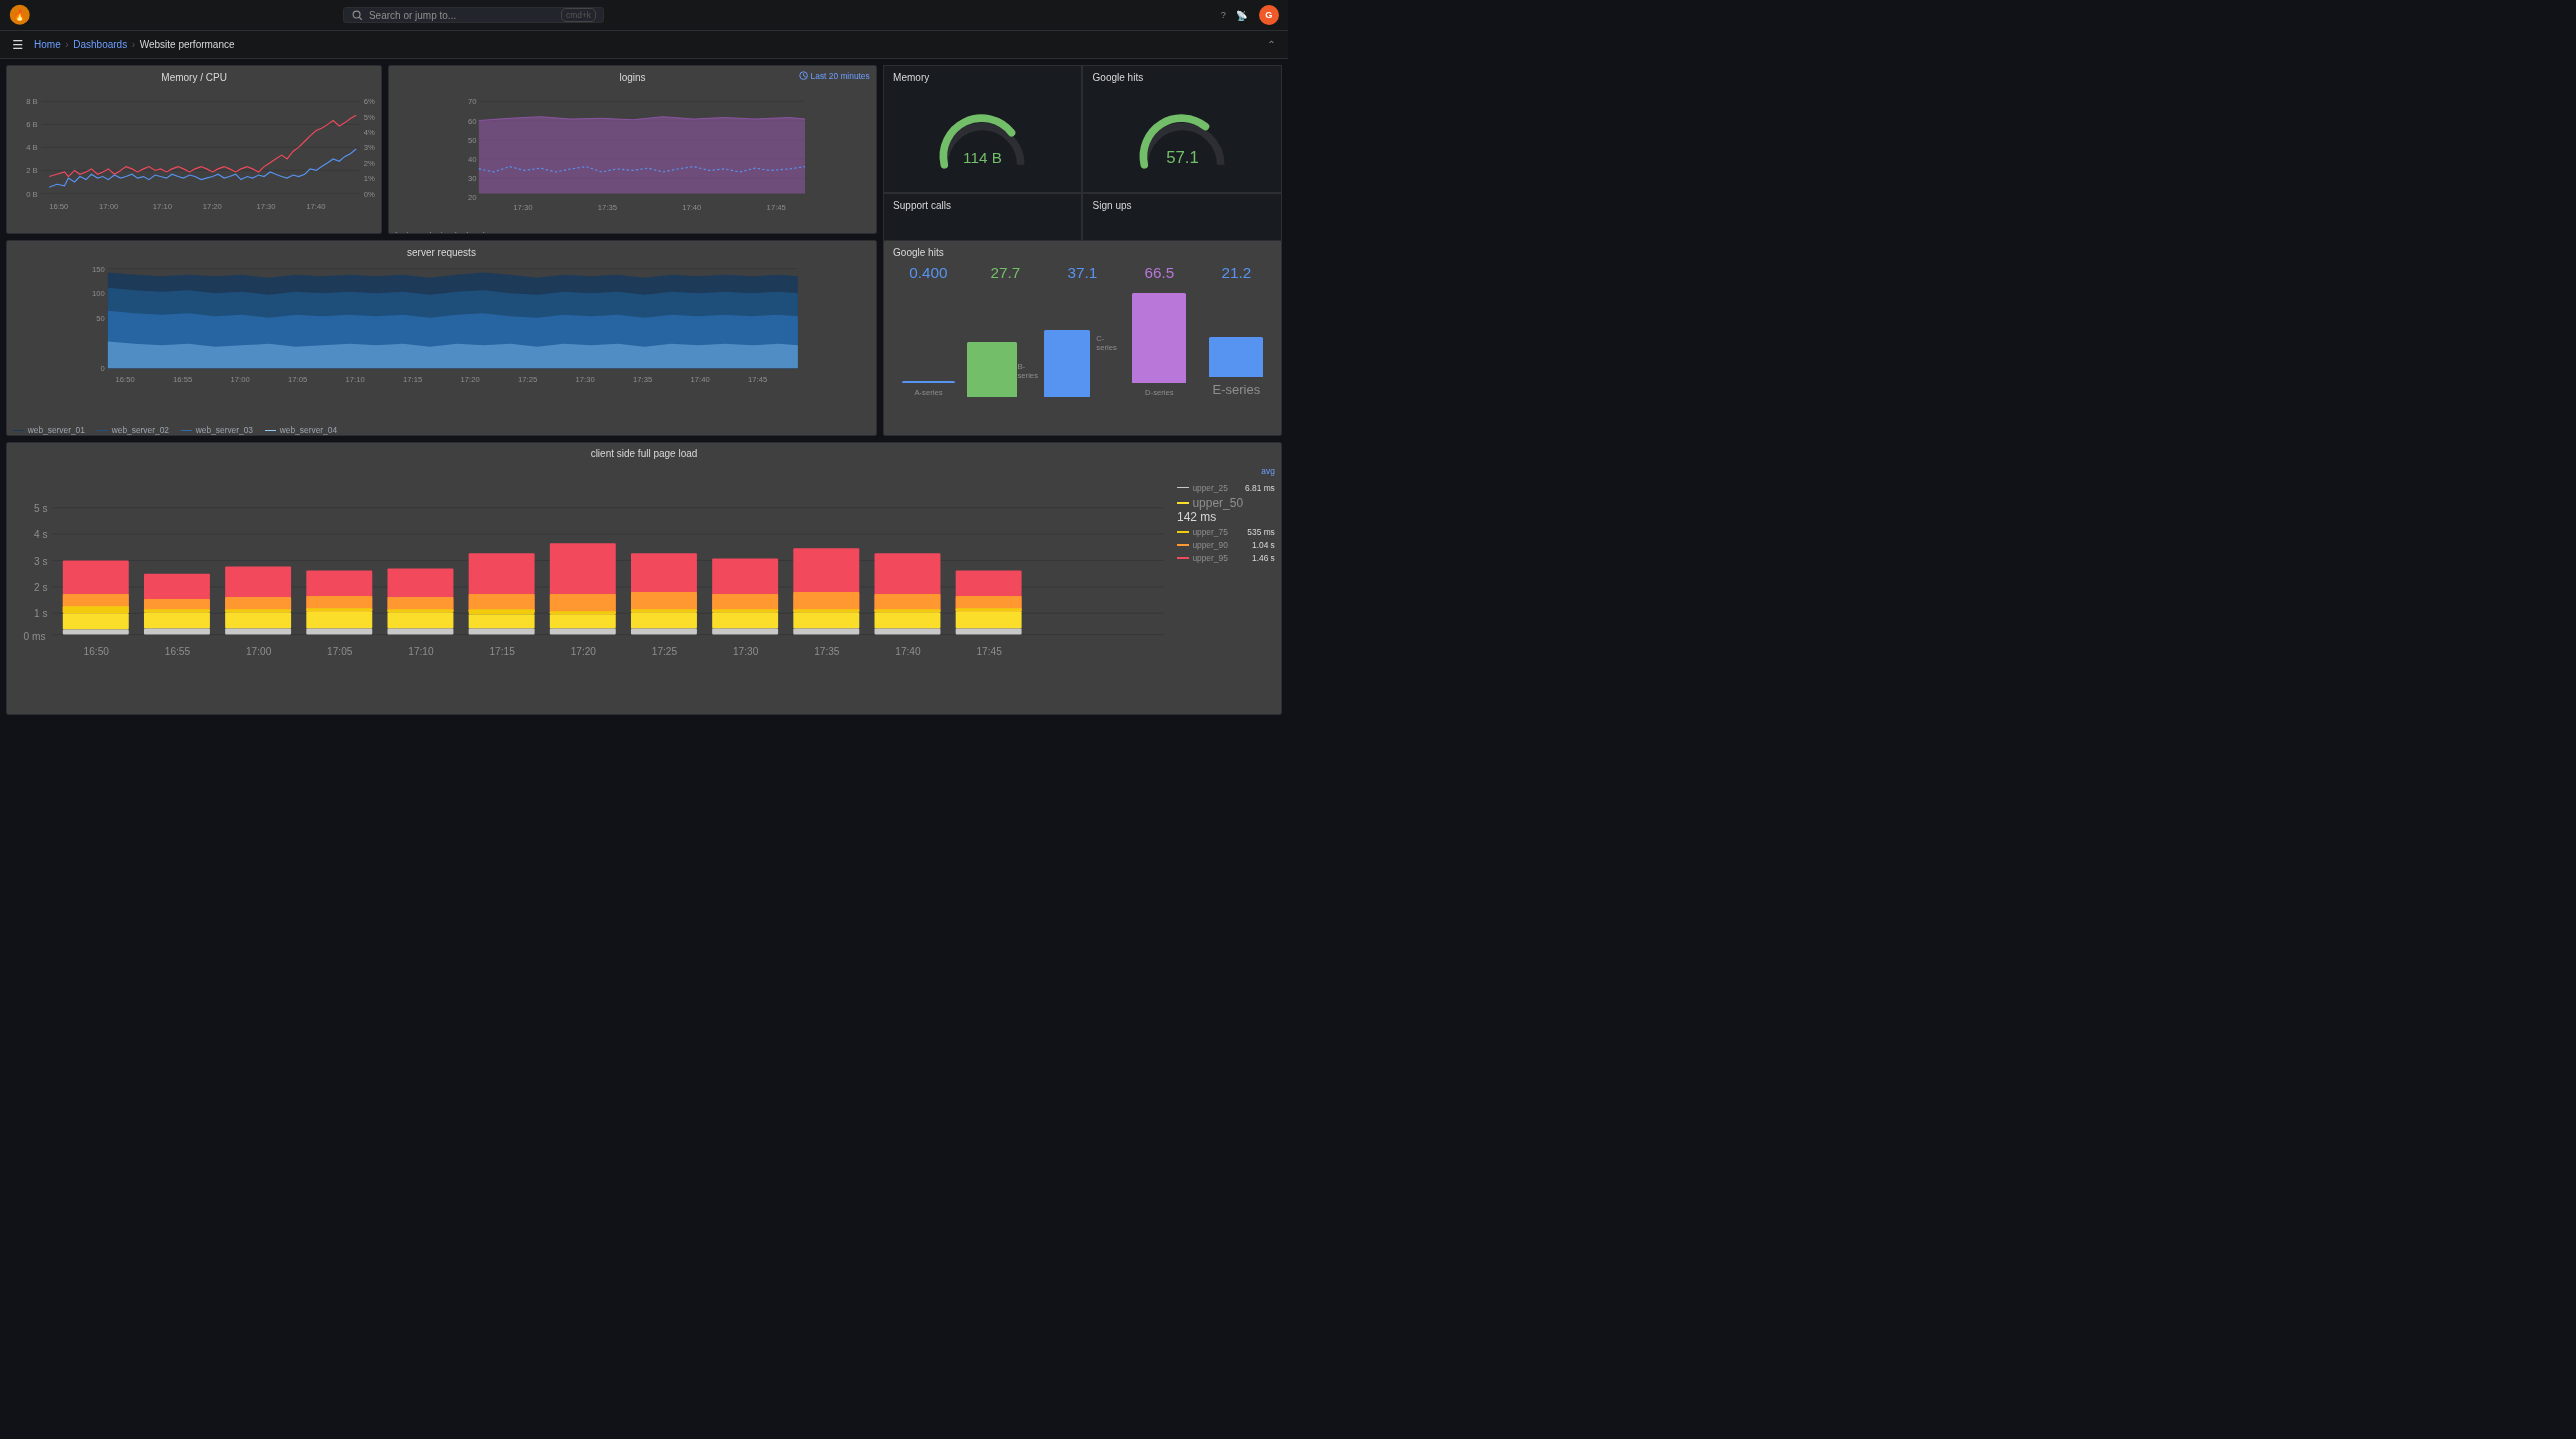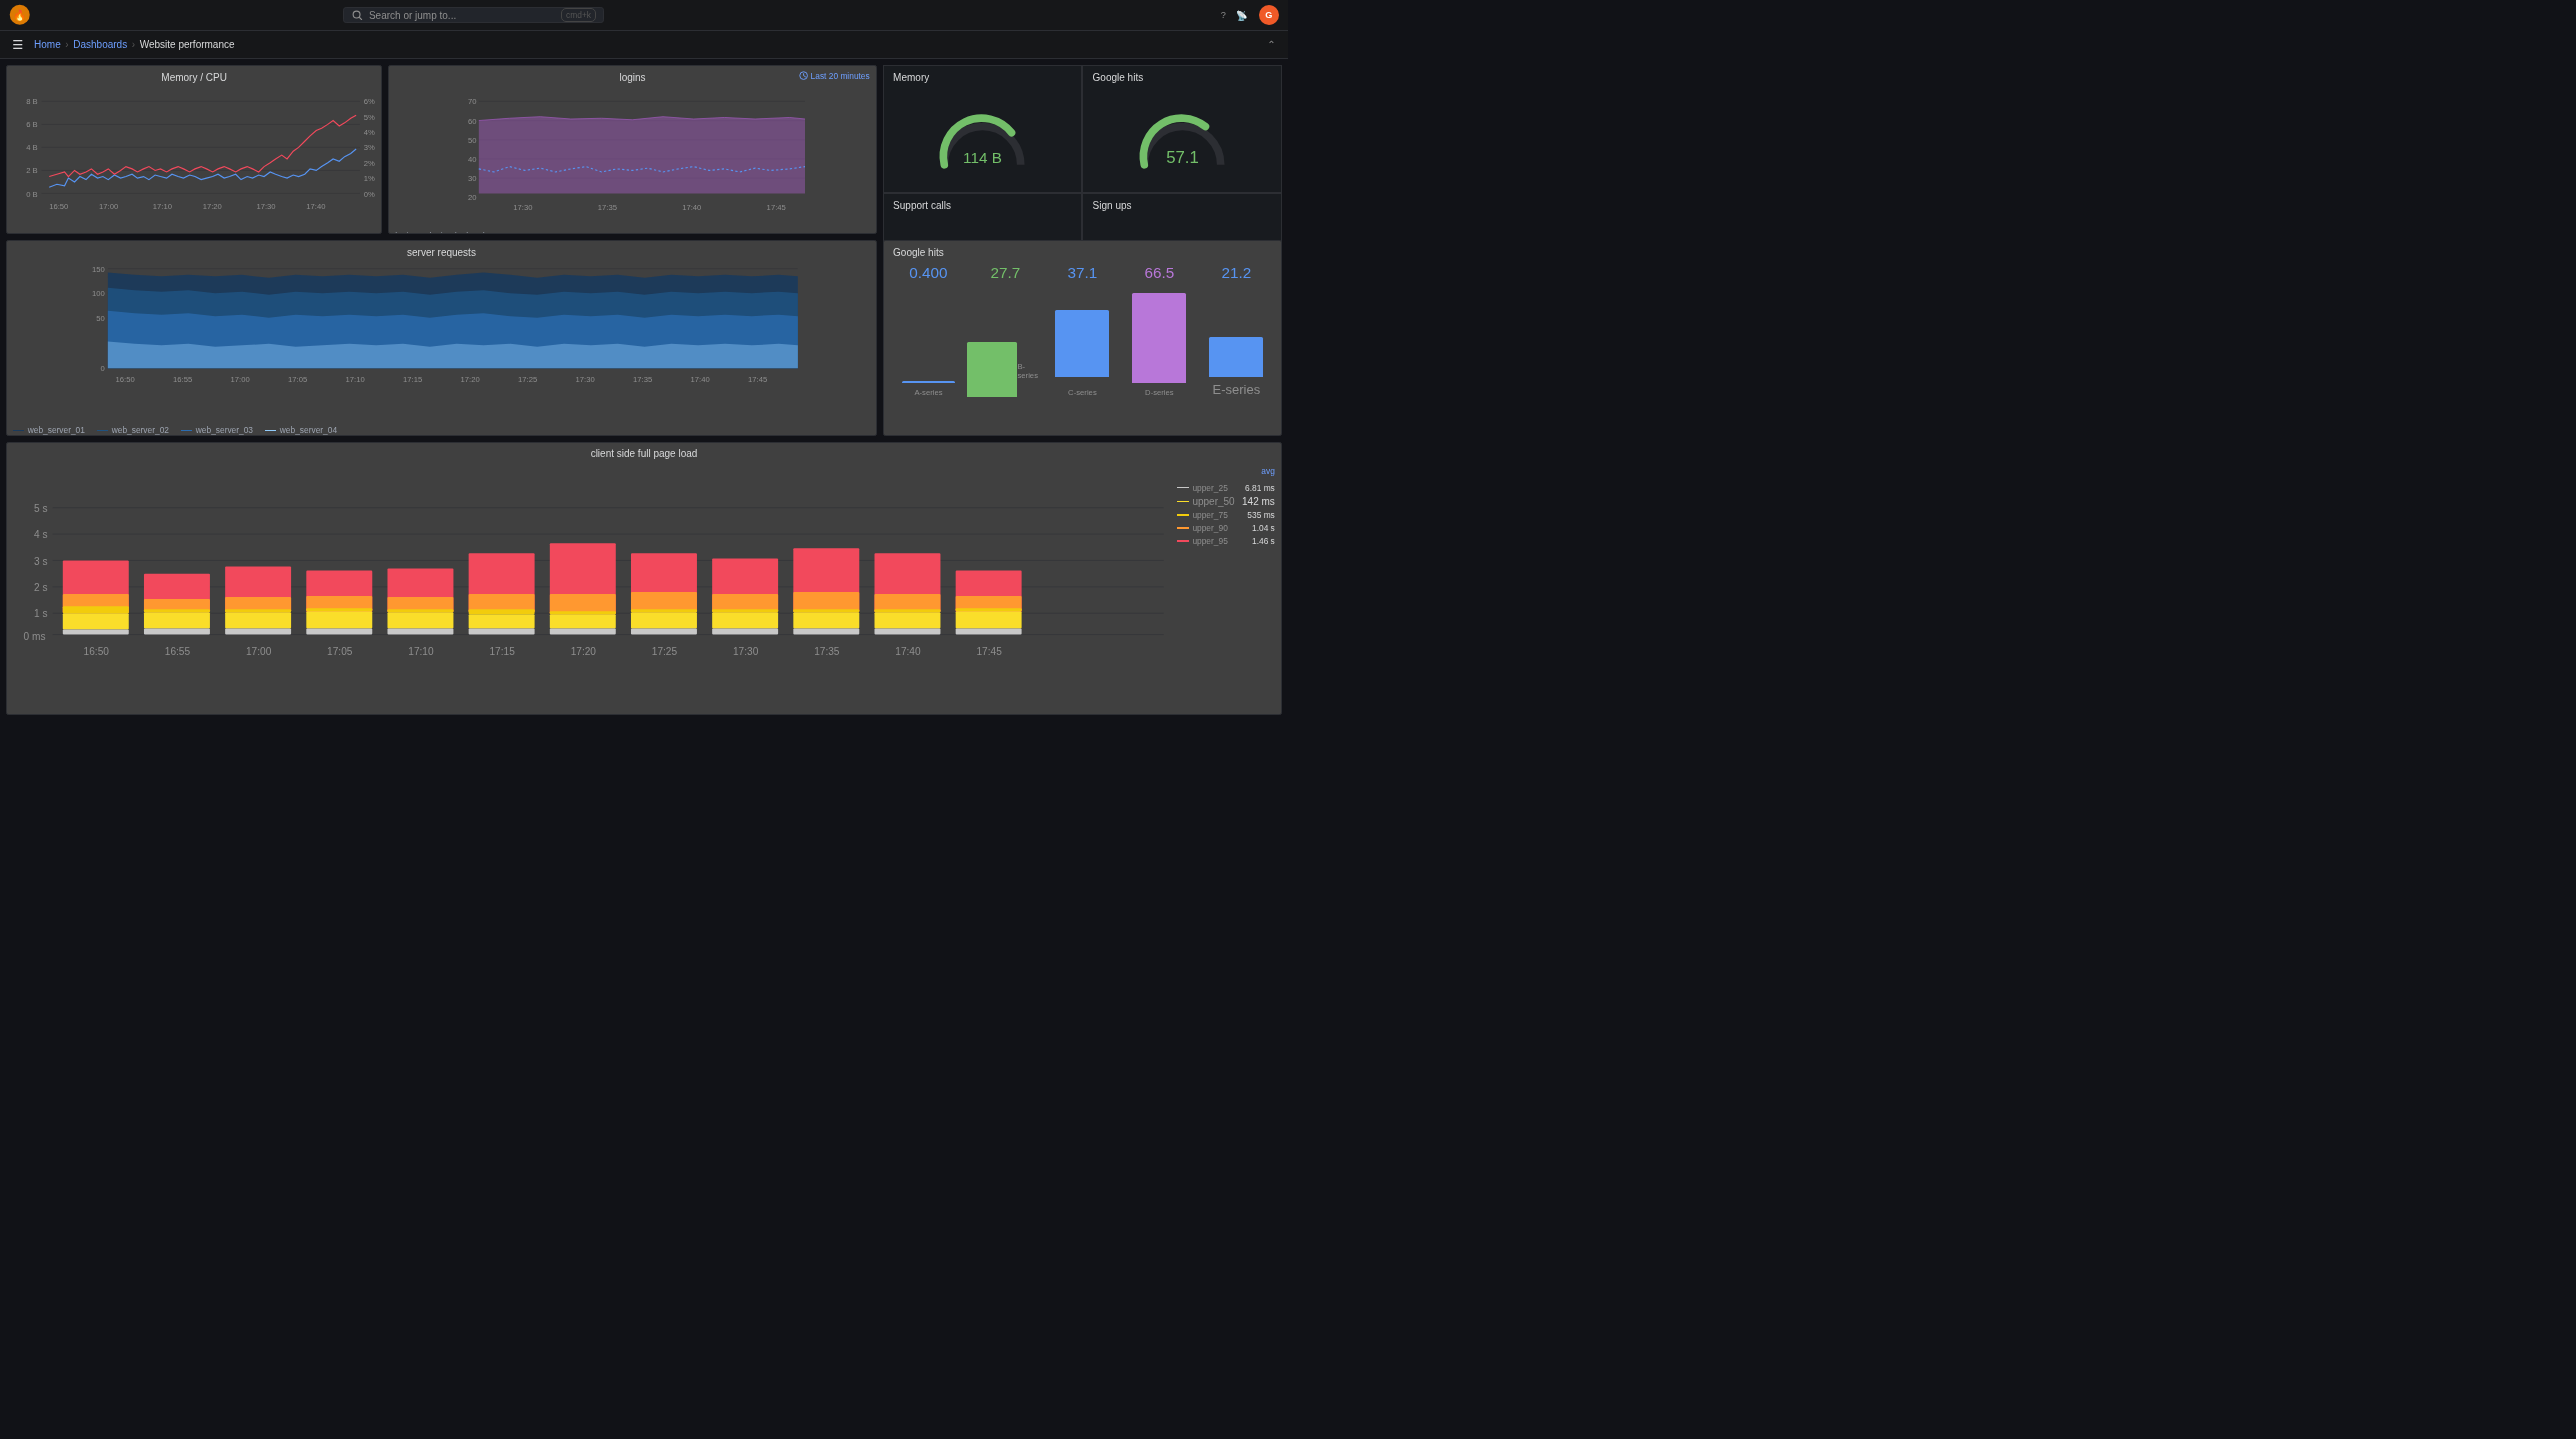--- a/index.html
+++ b/index.html
@@ -323,21 +323,21 @@
 
       <div style="display:flex;align-items:flex-end;justify-content:space-around;padding:0 6.1px;height:111px;margin-top:3.1px;">
         <div style="display:flex;flex-direction:column;align-items:center;flex:1;">
           <div style="width:70%;height:1.5px;background:#5794f2;border-radius:1.5px 1.5px 0 0;"></div>
           <div style="font-size:7.7px;color:#8e8e8e;margin-top:4.6px;">A-series</div>
         </div>
         <div style="display:flex;align-items:center;flex:1;">
           <div style="width:70%;height:55px;background:#73bf69;border-radius:1.5px 1.5px 0 0;"></div>
           <div style="font-size:7.7px;color:#8e8e8e;margin-top:4.6px;">B-series</div>
         </div>
-        <div style="display:flex;flex-direction:column;align-items:center;flex:1;gap:6px;">
+        <div style="display:flex;flex-direction:row;align-items:flex-start;flex:1;gap:6px;">
           <div style="width:70%;height:67px;background:#5794f2;border-radius:1.5px 1.5px 0 0;"></div>
           <div style="font-size:7.7px;color:#8e8e8e;margin-top:4.6px;">C-series</div>
         </div>
         <div style="display:flex;flex-direction:column;align-items:center;flex:1;">
           <div style="width:70%;height:90px;background:#b877d9;border-radius:1.5px 1.5px 0 0;"></div>
           <div style="font-size:7.7px;color:#8e8e8e;margin-top:4.6px;">D-series</div>
         </div>
         <div style="display:flex;flex-direction:column;align-items:center;flex:1;">
           <div style="width:70%;height:40px;background:#5794f2;border-radius:1.5px 1.5px 0 0;"></div>
           <div style="font-size:13px;color:#8e8e8e;margin-top:4.6px;">E-series</div>
@@ -455,21 +455,21 @@
 
         <div style="width:107px;padding:6.1px 6.1px 0 3.1px;display:flex;flex-direction:column;gap:3.1px;">
           <div style="text-align:right;color:#6e9fff;font-size:8.4px;margin-bottom:3.1px;">avg</div>
           <div style="display:flex;justify-content:space-between;font-size:8.4px;">
             <div style="display:flex;align-items:center;gap:3.1px;">
               <span style="display:inline-block;width:12.3px;height:1.5px;background:#c8c8c8;"></span>
               <span style="color:#8e8e8e;">upper_25</span>
             </div>
             <span style="color:#d8d9da;">6.81 ms</span>
           </div>
-          <div style="display:flex;justify-content:space-between;font-size:10px;">
+          <div style="display:flex;justify-content:space-between;font-size:12px;flex-direction:column;">
             <div style="display:flex;align-items:center;gap:3.1px;">
               <span style="display:inline-block;width:12.3px;height:1.5px;background:#fade2a;"></span>
               <span style="color:#8e8e8e;">upper_50</span>
             </div>
             <span style="color:#d8d9da;">142 ms</span>
           </div>
           <div style="display:flex;justify-content:space-between;font-size:8.4px;">
             <div style="display:flex;align-items:center;gap:3.1px;">
               <span style="display:inline-block;width:12.3px;height:1.5px;background:#f2cc0c;"></span>
               <span style="color:#8e8e8e;">upper_75</span>

